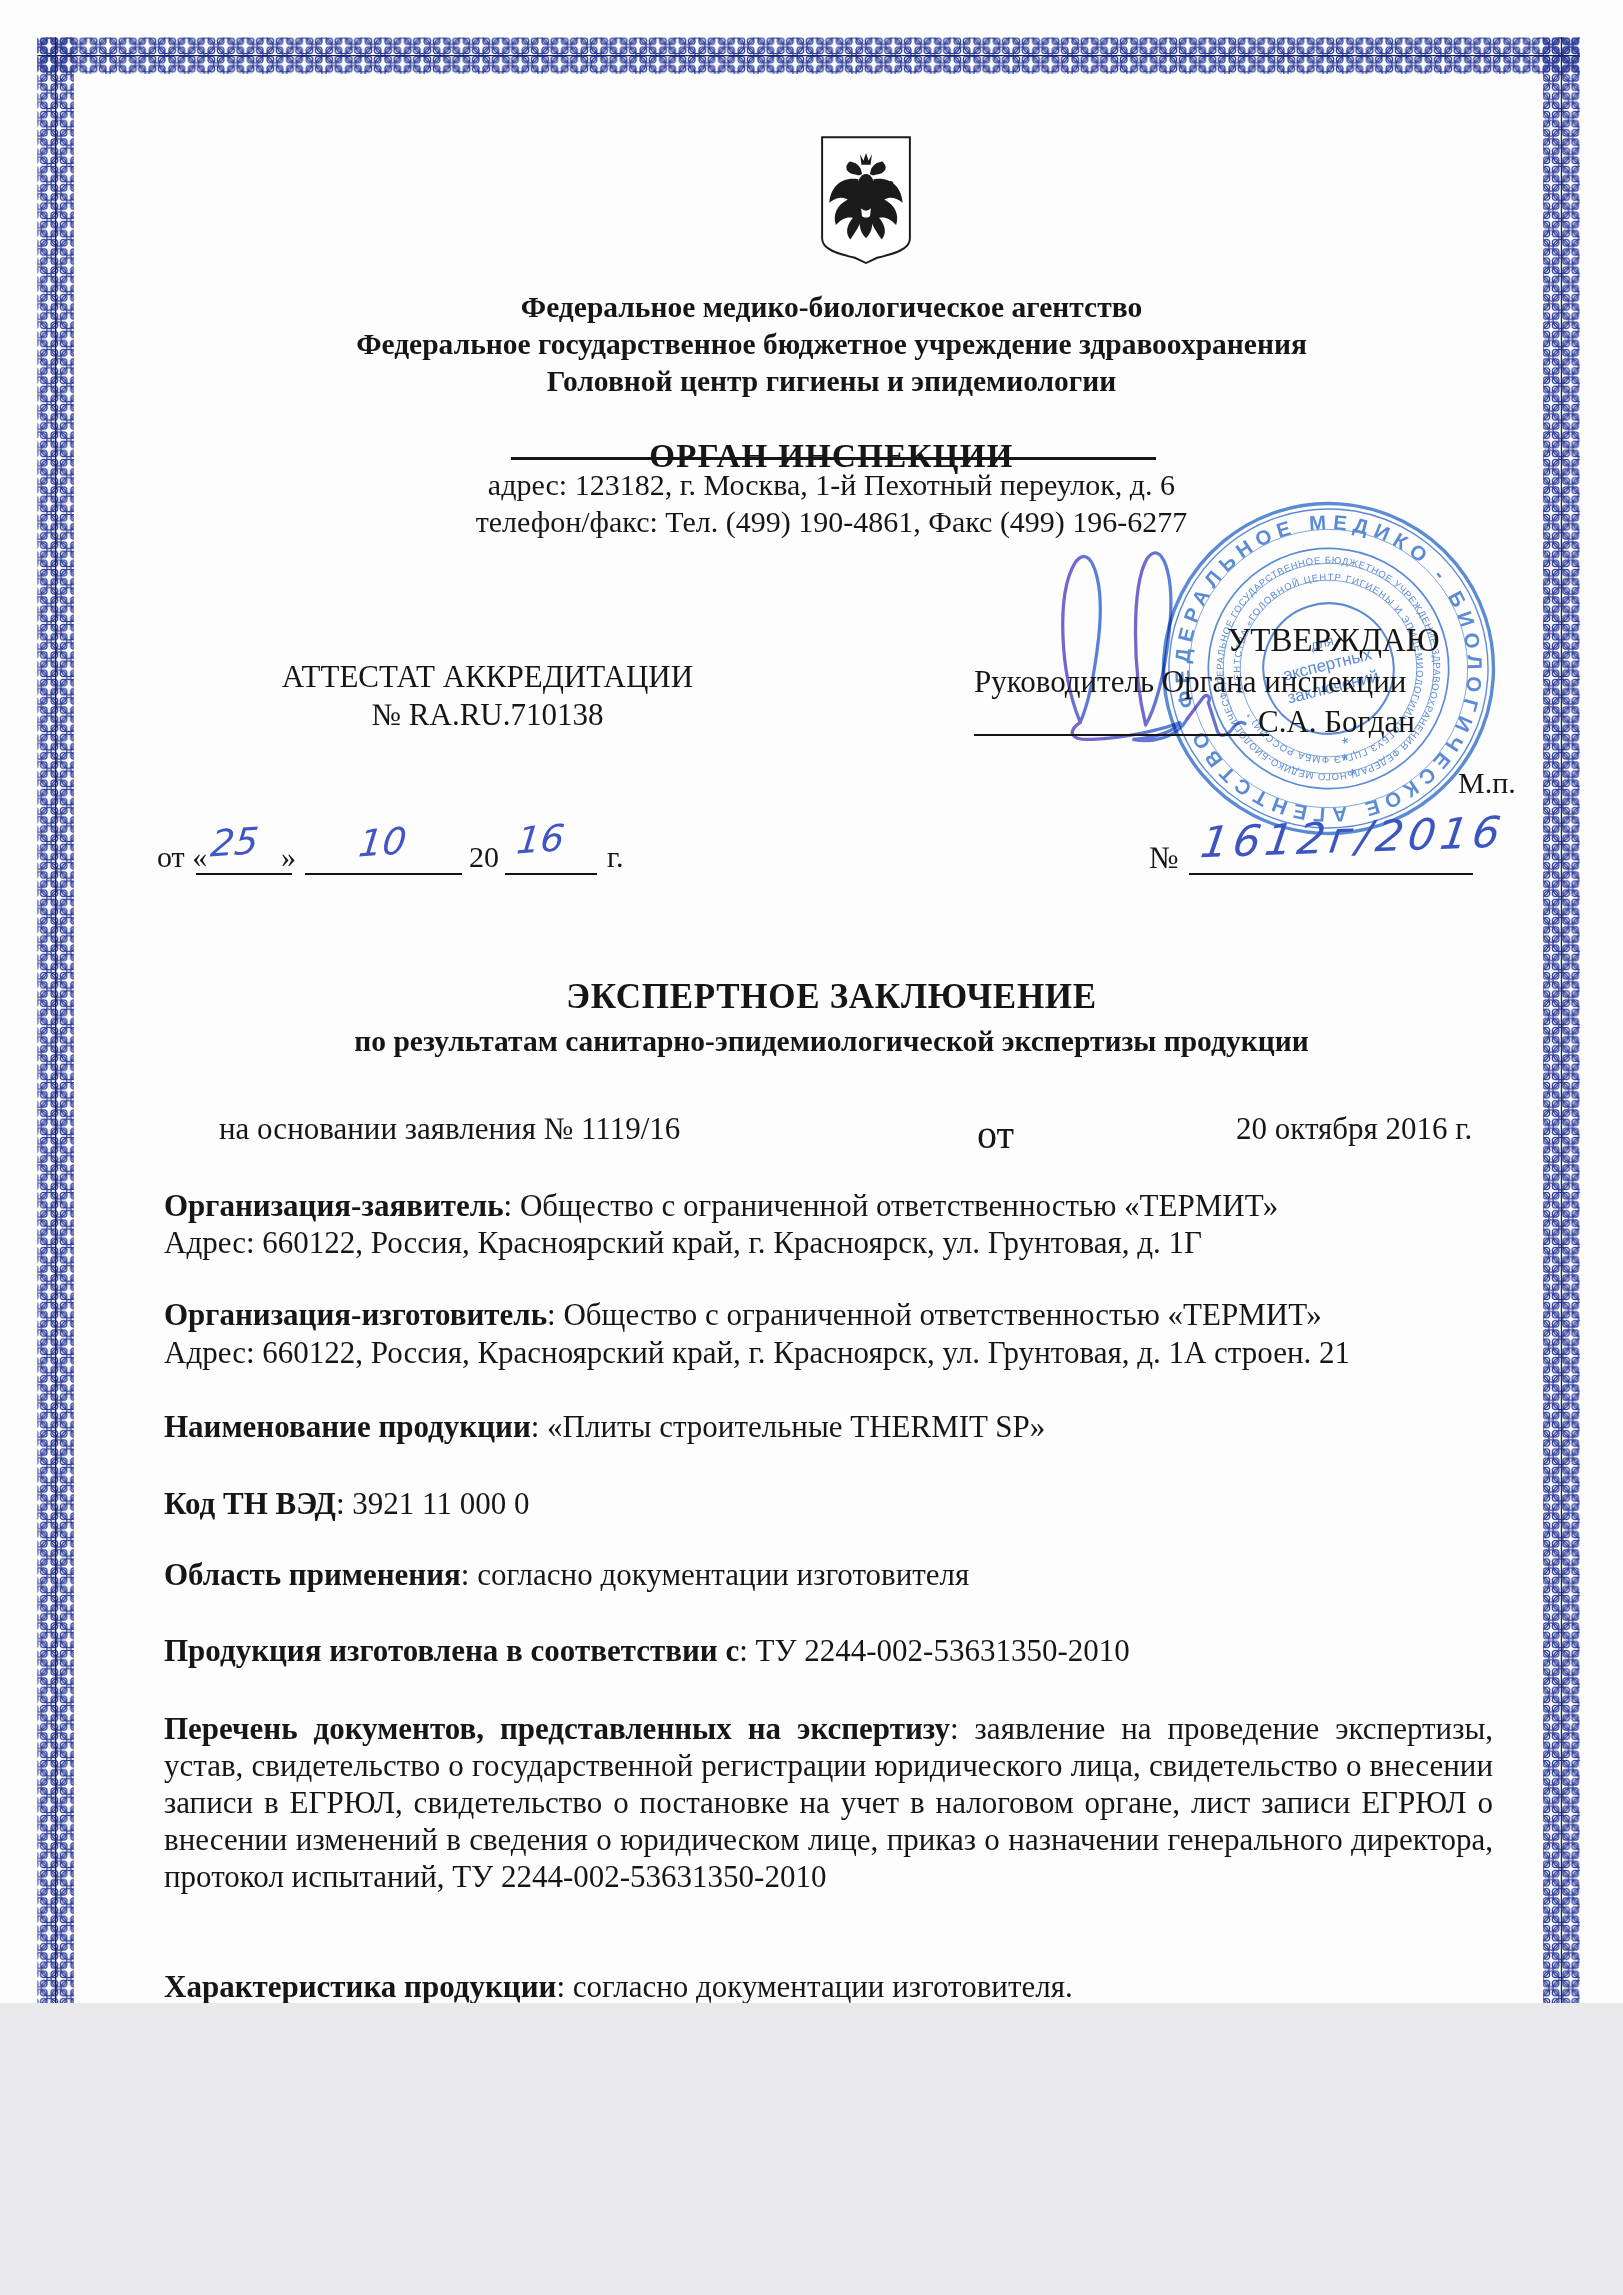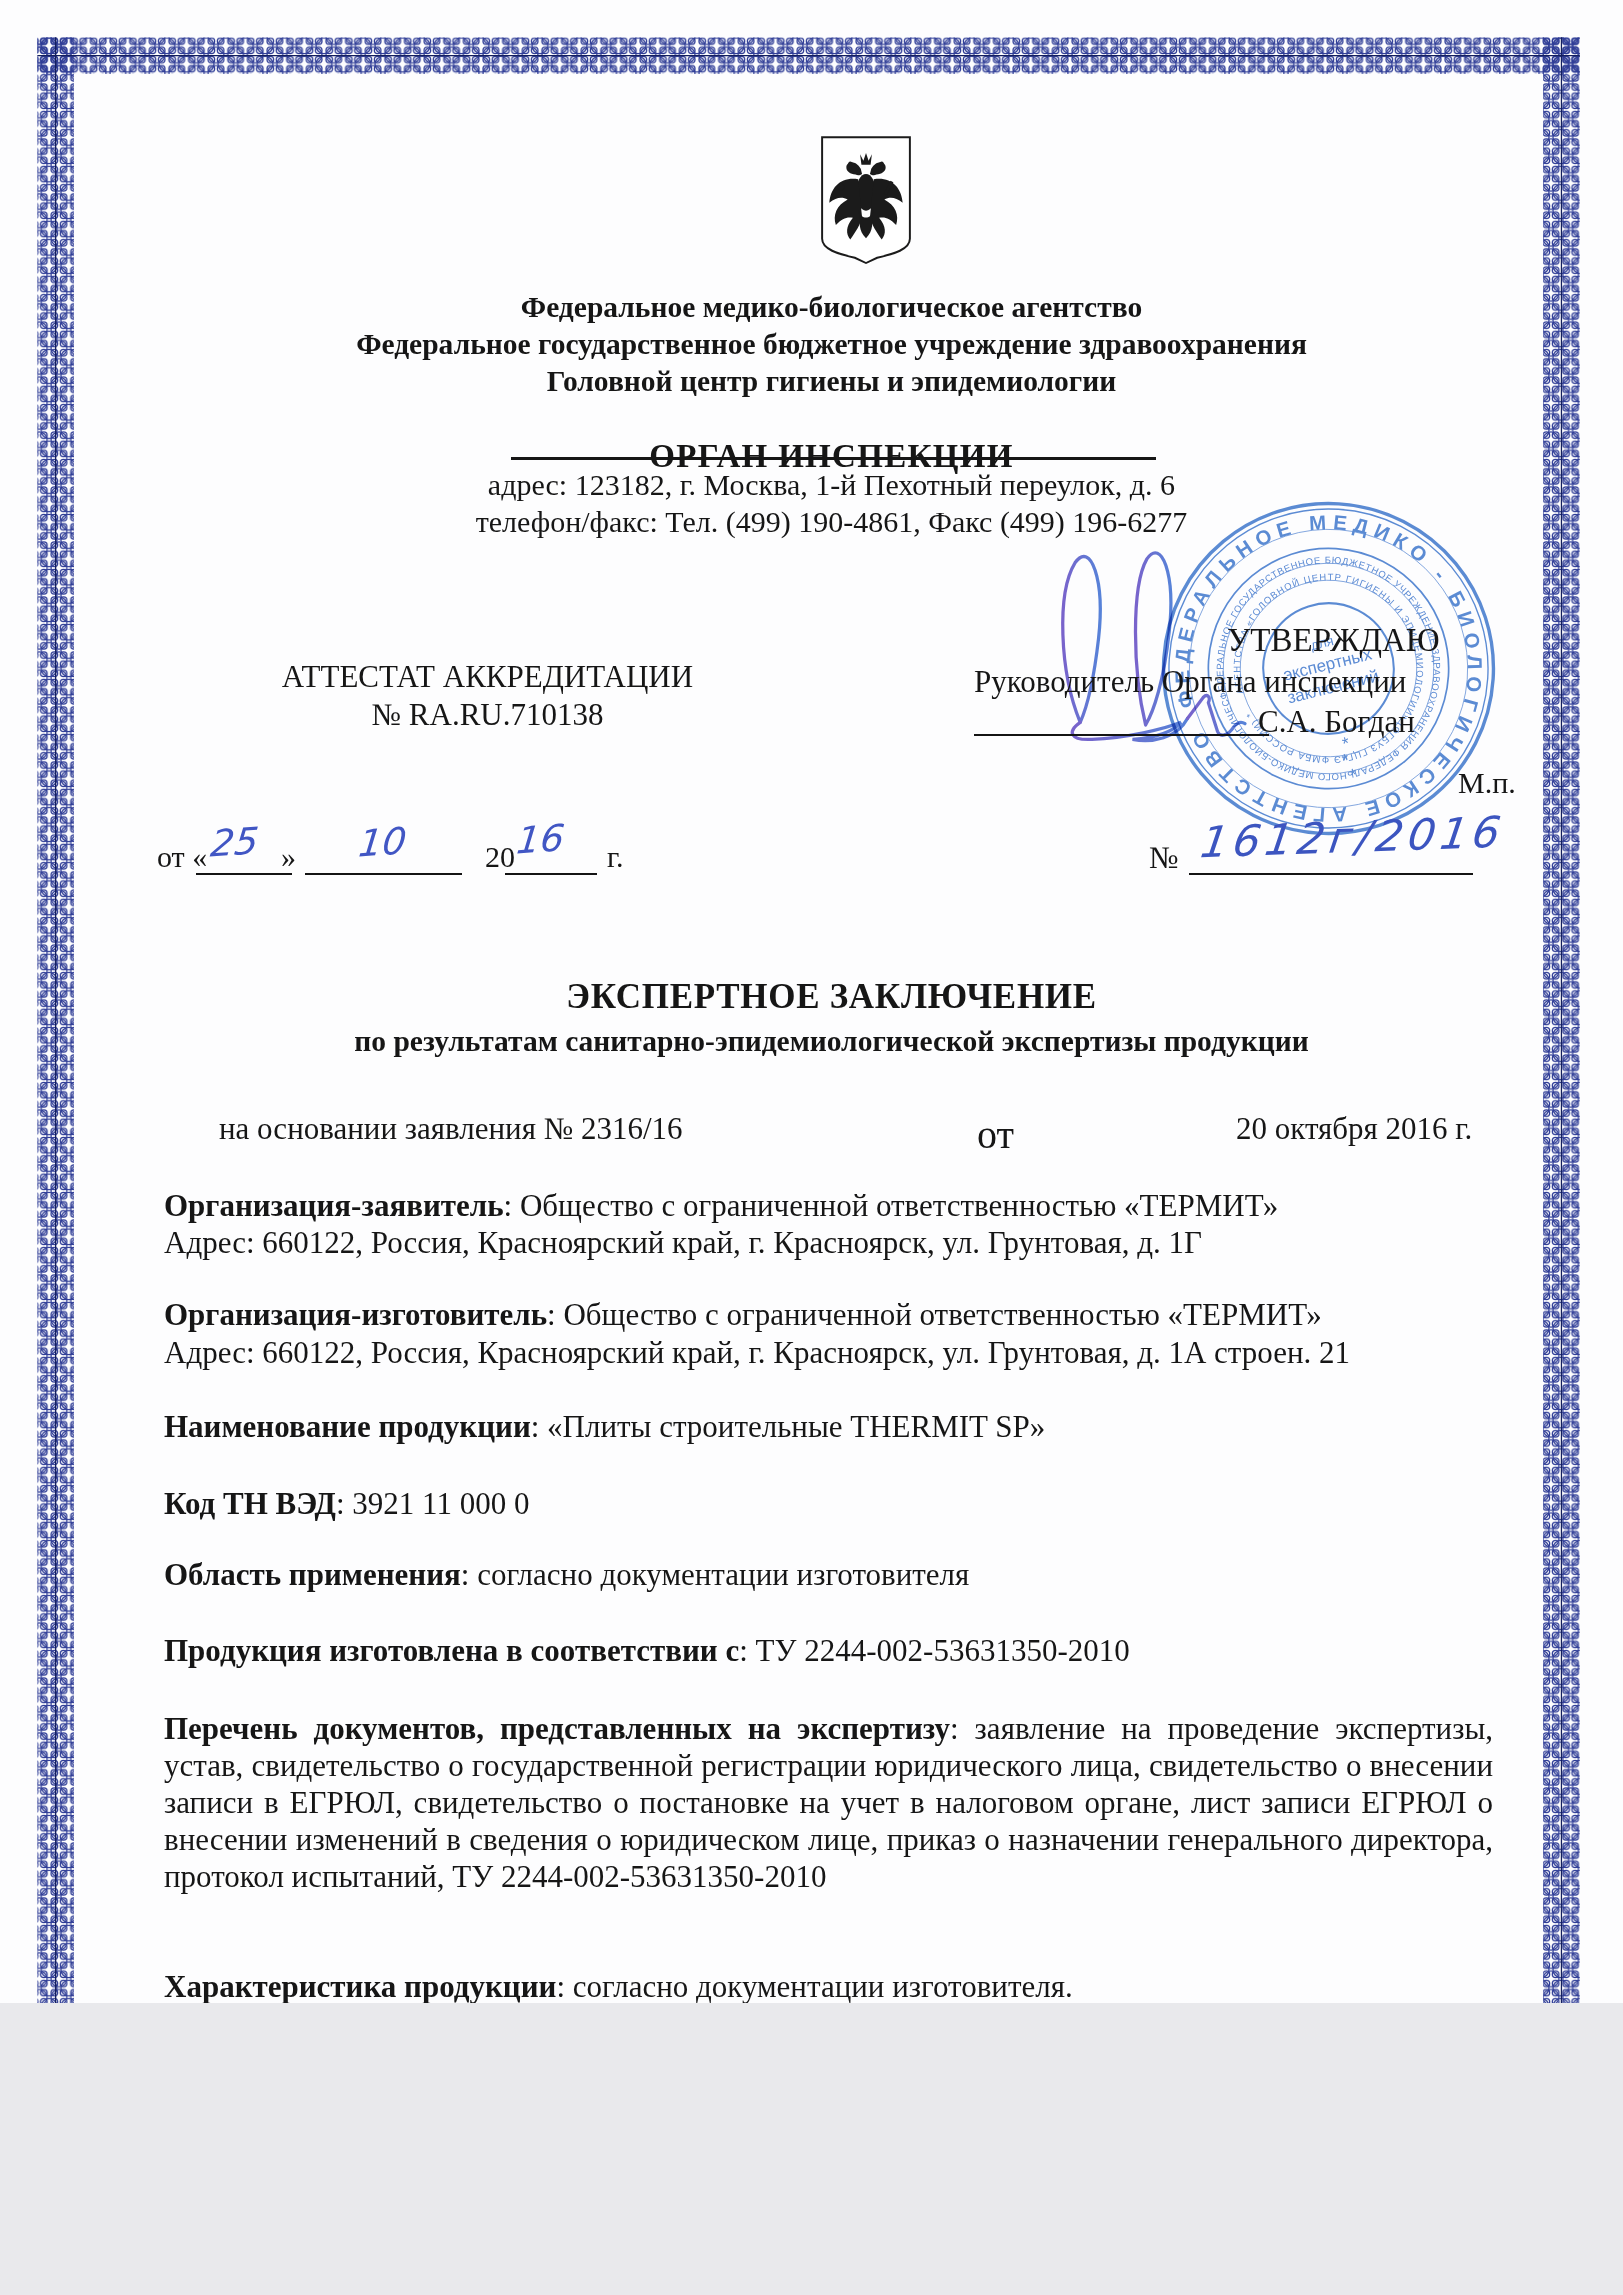--- a/index.html
+++ b/index.html
@@ -136,33 +136,33 @@
   <div class="abs" style="left:974px;top:703px;width:295px;height:31px;border-bottom:2px solid #141414;"></div>
   <div class="abs" style="left:1258px;top:704px;font-size:31px;">С.А. Богдан</div>
   <div class="abs" style="left:1458px;top:766px;font-size:30px;">М.п.</div>
 
   <div class="abs" style="left:157px;top:840px;font-size:30px;">от «</div>
   <span class="abs hand" style="left:211px;top:821px;font-size:37px;">25</span>
   <div class="abs" style="left:281px;top:840px;font-size:30px;">»</div>
   <div class="blank" style="left:196px;top:839px;width:96px;height:34px;"></div>
   <div class="blank" style="left:305px;top:839px;width:157px;height:34px;"></div>
   <span class="abs hand" style="left:359px;top:821px;font-size:37px;">10</span>
-  <div class="abs" style="left:469px;top:840px;font-size:30px;margin-left:16px;">20</div>
+  <div class="abs" style="left:469px;top:840px;font-size:30px;">20</div>
   <span class="abs hand" style="left:517px;top:818px;font-size:37px;">16</span>
   <div class="blank" style="left:505px;top:839px;width:92px;height:34px;"></div>
   <div class="abs" style="left:607px;top:840px;font-size:30px;">г.</div>
 
   <div class="abs" style="left:1149px;top:840px;font-size:31px;">№</div>
   <span class="abs handnum" style="left:1202px;top:812px;font-size:43px;">1612г/2016</span>
   <div class="blank" style="left:1189px;top:825px;width:284px;height:48px;"></div>
 
   <div class="ctrblock b" style="top:977px;font-size:35px;letter-spacing:0.7px;">ЭКСПЕРТНОЕ ЗАКЛЮЧЕНИЕ</div>
   <div class="ctrblock b" style="top:1025px;font-size:29.5px;">по результатам санитарно-эпидемиологической экспертизы продукции</div>
 
-  <div class="abs" style="left:219px;top:1111px;font-size:31px;">на основании заявления № 2316/16</div>
+  <div class="abs" style="left:219px;top:1111px;font-size:31px;">на основании заявления № 1119/16</div>
   <div class="abs" style="left:977px;top:1111px;font-size:40px;">от</div>
   <div class="abs" style="left:1236px;top:1111px;font-size:31px;">20 октября 2016 г.</div>
 
   <div class="row" style="top:1188px;">
     <span class="b">Организация-заявитель</span><span>: Общество с ограниченной ответственностью «ТЕРМИТ»</span>
   </div>
   <div class="row" style="top:1225px;">
     <span class="b"></span><span>Адрес: 660122, Россия, Красноярский край, г. Красноярск, ул. Грунтовая, д. 1Г</span>
   </div>
   <div class="row" style="top:1297px;">

